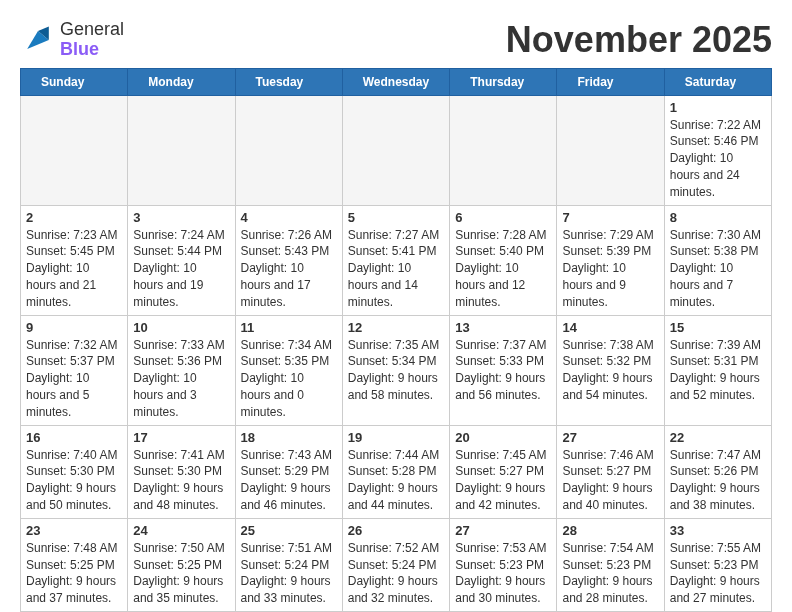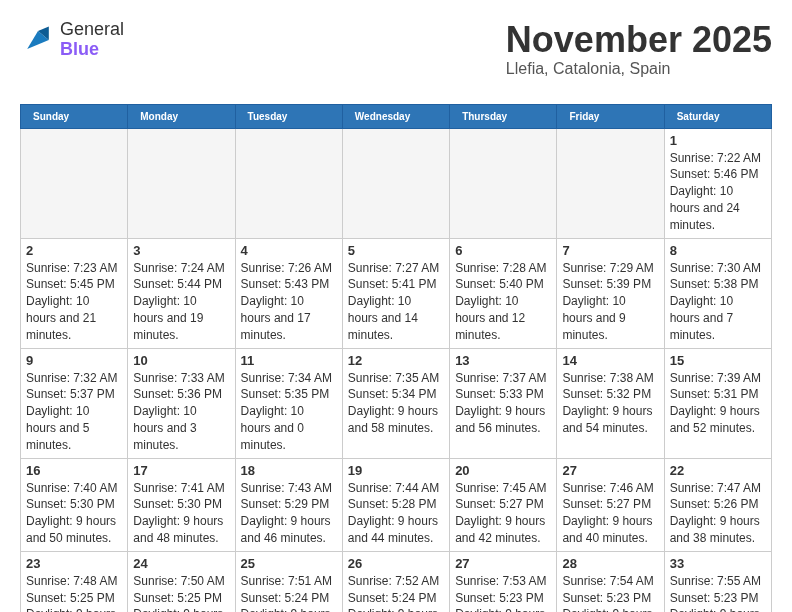--- a/index.html
+++ b/index.html
@@ -7,62 +7,62 @@
       font-family: Arial, sans-serif;
       background: #fff;
       width: 792px;
       min-height: 612px;
       padding: 20px;
     }
     .header-section {
       display: flex;
       justify-content: space-between;
       align-items: flex-start;
-      margin-bottom: 26px;
+      margin-bottom: 8px;
     }
     .logo {
       display: flex;
       align-items: center;
       gap: 4px;
     }
     .logo-text {
       font-size: 18px;
       color: #333;
       font-weight: normal;
       line-height: 1.1;
     }
     .logo-text span { color: #8b5cf6; font-weight: bold; }
     .logo-bird {
       width: 36px;
       height: 36px;
     }
     .title-section {
-      text-align: left;
+      text-align: right;
     }
     .month-title {
       font-size: 36px;
       font-weight: bold;
       color: #333;
       line-height: 1.1;
     }
     .location-title {
       font-size: 16px;
       color: #555;
     }
     .calendar {
       width: 100%;
       border-collapse: collapse;
       border: 1px solid #ccc;
     }
     .calendar th {
       background-color: #2e75b6;
       color: #fff;
-      font-size: 10px;
+      font-size: 12px;
       font-weight: bold;
-      padding: 6px 12px;
+      padding: 6px 20px;
       text-align: left;
       border: 1px solid #2060a0;
     }
     .calendar td {
       border: 1px solid #ccc;
       vertical-align: top;
       padding: 4px 5px;
       font-size: 10.5px;
       color: #333;
       background: #fff;
@@ -98,21 +98,20 @@
       <polygon points="8,30 20,10 32,20 20,25" fill="#1a7bbf"></polygon>
       <polygon points="20,10 32,5 32,20" fill="#0d5c94"></polygon>
     </svg>
     <div class="logo-text">
       <div>General</div>
       <div><span>Blue</span></div>
     </div>
   </div>
   <div class="title-section">
     <div class="month-title">November 2025</div>
-    <div class="location-title">Llefia, Catalonia, Spain</div>
   </div>
 </div>
 
 <table class="calendar">
   <thead>
     <tr>
     <th>Sunday</th>
         <th>Monday</th>
         <th>Tuesday</th>
         <th>Wednesday</th>

